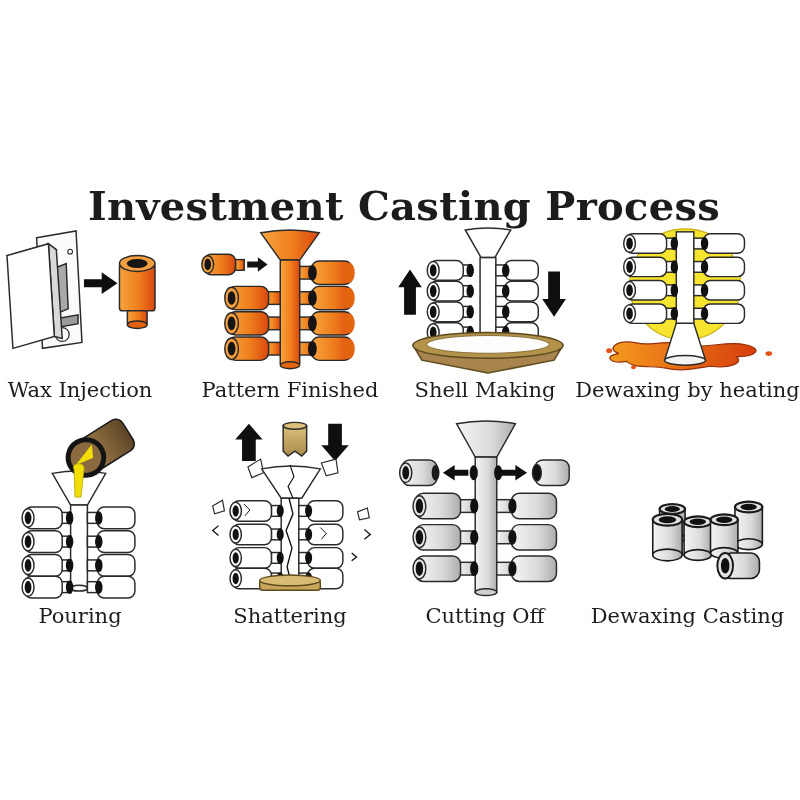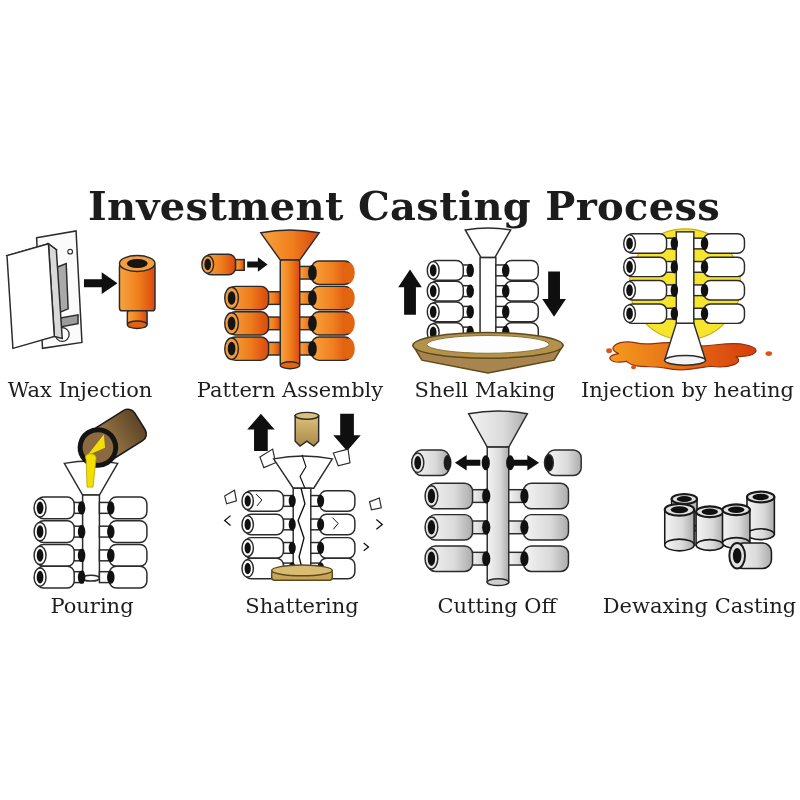--- a/index.html
+++ b/index.html
@@ -2,21 +2,21 @@
 <html><head>
 <meta charset="utf-8">
 <style>
   html,body{margin:0;padding:0;background:#ffffff;}
   .canvas{position:relative;width:800px;height:800px;background:#ffffff;overflow:hidden;
           font-family:"DejaVu Serif","Liberation Serif",serif;}
   .title{position:absolute;top:182px;left:0;right:0;text-align:center;
          font-size:40px;font-weight:600;color:#1c1c1c;letter-spacing:.3px;margin-left:8px;}
   .cell{position:absolute;display:flex;flex-direction:column;align-items:center;}
   .cell .label{font-size:21px;color:#1d1d1d;margin-top:4px;white-space:nowrap;}
-  .r1{top:226px;} .r2{top:406px;margin-left:12px;}
+  .r1{top:226px;} .r2{top:416px;}
   .c1{left:0;width:160px;} .c2{left:195px;width:190px;}
   .c3{left:395px;width:180px;align-items:center;} .c4{left:585px;width:205px;}
   svg{display:block;}
 </style>
 </head>
 <body>
 
 <div class="canvas">
 
   <svg width="0" height="0" style="position:absolute">
@@ -121,21 +121,21 @@
         </g>
         <g>
           <rect x="34" y="34.5" width="9" height="11" fill="url(#gOr)"></rect>
           <rect x="2" y="29" width="32" height="21" rx="7" fill="url(#gOr)"></rect>
           <ellipse cx="5.5" cy="39.5" rx="6" ry="9" fill="#F59E3D"></ellipse>
           <ellipse cx="5.5" cy="39.5" rx="3.4" ry="6" fill="#151515" stroke="none"></ellipse>
           <polygon points="46,36.5 57,36.5 57,32 67,39.5 57,47 57,42.5 46,42.5" fill="#111" stroke="none"></polygon>
         </g>
       </g>
     </svg>
-    <div class="label">Pattern Assembly</div>
+    <div class="label">Pattern Finished</div>
   </div>
 
   <div class="cell r1 c3">
     <svg width="180" height="148" viewBox="0 0 180 150">
       <g stroke="#2b2b2b" stroke-width="1.5">
         <g>
           <path d="M70,4 Q93,0 116,4 L100,32 L86,32 Z" fill="#ffffff"></path>
           <rect x="85" y="32" width="16" height="82" fill="#ffffff"></rect>
 
           <g>
@@ -233,21 +233,21 @@
         <path fill="url(#gSp)" stroke="#93300a" stroke-width="1.2" d="M100,122 C80,116 64,124 50,120 C30,116 18,126 32,131 C16,133 22,142 40,139 C48,147 66,143 80,146 C97,150 112,146 126,144 C146,147 162,140 152,134 C172,135 182,126 162,122 C144,117 120,127 100,122 Z"></path>
         <ellipse cx="22" cy="128" rx="3" ry="2.4" fill="#E25214" stroke="none"></ellipse>
         <ellipse cx="186" cy="131" rx="3.4" ry="2.4" fill="#E25214" stroke="none"></ellipse>
         <ellipse cx="47" cy="145" rx="2.5" ry="2" fill="#E25214" stroke="none"></ellipse>
         <g>
           <path d="M91,100 L109,100 L121,138 L79,138 Z" fill="#ffffff"></path>
           <ellipse cx="100" cy="138" rx="21" ry="5" fill="#f3f3f3"></ellipse>
         </g>
       </g>
     </svg>
-    <div class="label">Injection by heating</div>
+    <div class="label">Dewaxing by heating</div>
   </div>
 
   <div class="cell r2 c1">
     <svg width="160" height="184" viewBox="0 0 160 186">
       <g stroke="#2b2b2b" stroke-width="1.5">
         <g>
           <path d="M52,58 Q79,53 106,58 L87.5,90 L70.5,90 Z" fill="#ffffff"></path>
           <rect x="70.5" y="90" width="17" height="84" fill="#ffffff"></rect>
           <ellipse cx="79" cy="174" rx="8.5" ry="3" fill="#ffffff"></ellipse>
           <g>

